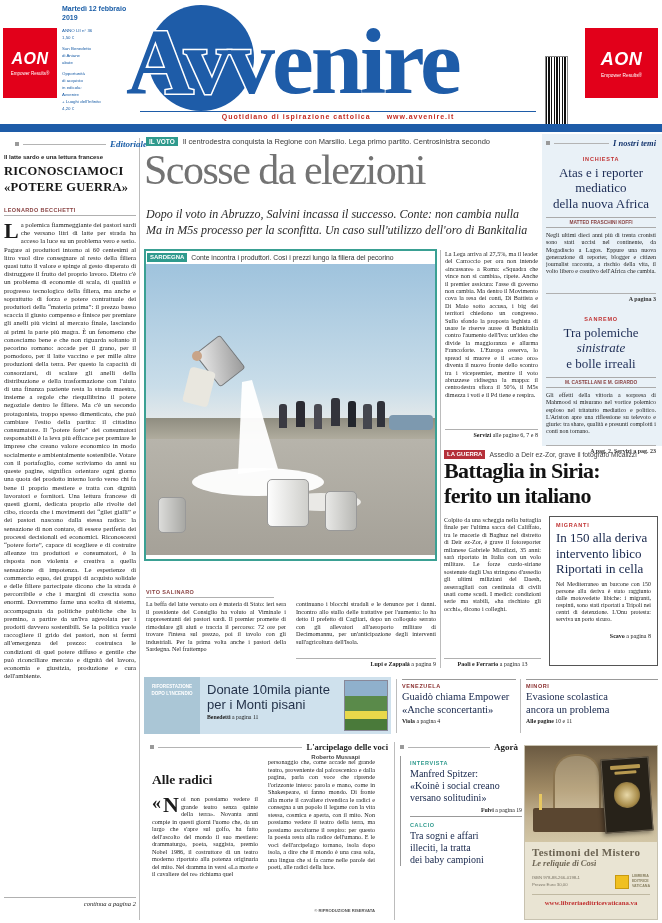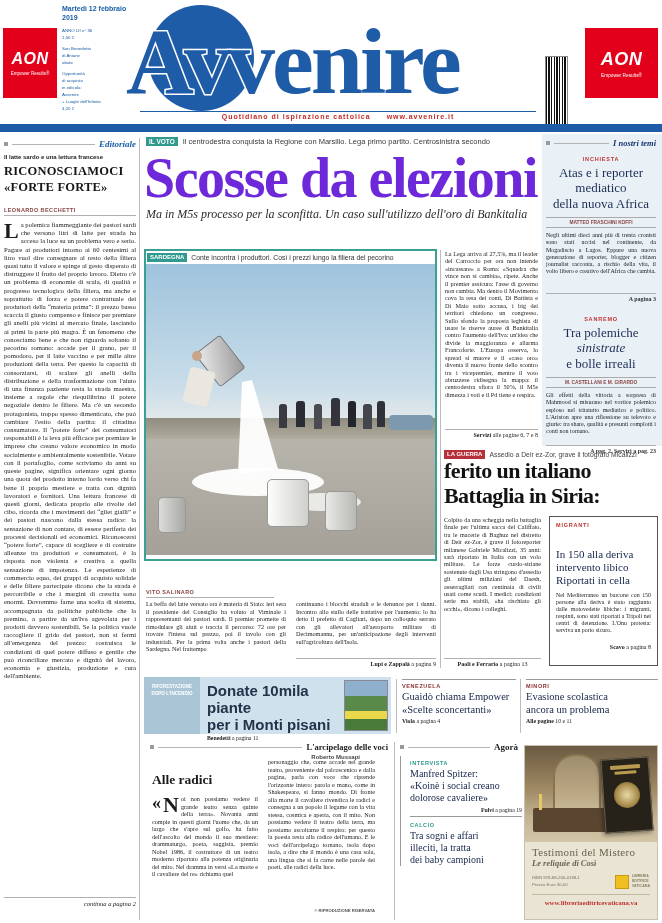--- a/index.html
+++ b/index.html
@@ -67,42 +67,43 @@
        font-size:7px;font-weight:bold;color:#c22a22;letter-spacing:1px">
     <span>Quotidiano di ispirazione cattolica</span>
     <span>www.avvenire.it</span>
   </div>
   <div class="abs" style="left:0;top:124px;width:662px;height:8px;background:#1e5ca8"></div>
 
   <div class="vrule" style="left:139px;top:138px;height:782px"></div>
   <div class="vrule" style="left:440px;top:250px;height:418px"></div>
   <div class="vrule" style="left:394px;top:742px;height:178px"></div>
 
-  <div class="abs secthead" style="left:4px;top:139px;width:132px">
+  <div class="abs secthead" style="left:15px;top:139px;width:132px">
     <span class="sq"></span>
     <span class="ln"></span>
     <span style="font-weight:bold;font-style:italic;font-size:9px;color:#1b5ea7">Editoriale</span>
   </div>
   <div class="abs sans" style="left:4px;top:154px;width:132px;font-size:6px;font-weight:bold;color:#222">Il latte sardo e una lettura francese</div>
   <div class="abs" style="left:4px;top:164px;width:132px;font-size:12.5px;font-weight:bold;color:#161616;line-height:1.25;letter-spacing:.2px">
     <div>RICONOSCIAMOCI</div>
-    <div>«FORTE FORTE»</div>
+    <div>«POTERE GUERRA»</div>
   </div>
   <div class="abs sans byrule" style="left:4px;top:207px;width:132px;font-size:5.5px;font-weight:bold;color:#8a4444;letter-spacing:.4px">LEONARDO BECCHETTI</div>
   <div class="abs just" style="left:4px;top:221px;width:132px;height:672px;font-size:6.7px;line-height:8.2px;overflow:hidden">
     <span class="dropcap">L</span><span>a polemica fiammeggiante dei pastori sardi che versano litri di latte per strada ha acceso la luce su un problema vero e serio. Pagare ai produttori intorno ai 60 centesimi al litro vuol dire consegnare al resto della filiera quasi tutto il valore e spinge al gesto disperato di distruggere il frutto del proprio lavoro. Dietro c'è un problema di economie di scala, di qualità e progresso tecnologico della filiera, ma anche e soprattutto di forza e potere contrattuale dei produttori della “materia prima”: il prezzo basso scaccia il giusto compenso e finisce per premiare gli anelli più vicini al mercato finale, lasciando ai primi la parte più magra. È un fenomeno che conosciamo bene e che non riguarda soltanto il pecorino romano: accade per il grano, per il pomodoro, per il latte vaccino e per mille altre produzioni della terra. Per questo la capacità di consorziarsi, di scalare gli anelli della distribuzione e della trasformazione con l'aiuto di una finanza paziente resta la strada maestra, insieme a regole che riequilibrino il potere negoziale dentro le filiere. Ma c'è un secondo protagonista, troppo spesso dimenticato, che può cambiare l'esito della partita: il cittadino consumatore. Il “potere forte” dei consumatori responsabili è la leva più efficace per premiare le imprese che creano valore economico in modo socialmente e ambientalmente sostenibile. Votare con il portafoglio, come scriviamo da anni su queste pagine, significa orientare ogni giorno una quota del prodotto interno lordo verso chi fa bene il proprio mestiere e tratta con dignità lavoratori e fornitori. Una lettura francese di questi giorni, dedicata proprio alle rivolte del cibo, ricorda che i movimenti dei “gilet gialli” e dei pastori nascono dalla stessa radice: la sensazione di non contare, di essere periferia dei processi decisionali ed economici. Riconoscersi “potere forte”, capace di scegliere e di costruire alleanze tra produttori e consumatori, è la risposta non violenta e creativa a quella sensazione di impotenza. Le esperienze di commercio equo, dei gruppi di acquisto solidale e delle filiere partecipate dicono che la strada è percorribile e che i margini di crescita sono enormi. Dovremmo farne una scelta di sistema, accompagnata da politiche pubbliche che la premino, a partire da un'Iva agevolata per i prodotti davvero sostenibili. Se la politica vuole raccogliere il grido dei pastori, non si fermi all'emergenza del prezzo: costruisca le condizioni di quel potere diffuso e gentile che può riconciliare mercato e dignità del lavoro, economia e giustizia, produzione e cura dell'ambiente.</span>
   </div>
   <div class="abs pgfoot" style="left:4px;top:897px;width:132px;font-size:6.5px;font-style:italic;color:#222">continua a pagina 2</div>
 
   <div class="abs" style="left:146px;top:137px;width:392px;display:flex;align-items:center;gap:5px">
     <span class="kicklabel" style="background:#2f9a8d;font-size:6.5px">IL VOTO</span>
     <span class="sans" style="font-size:7.5px;color:#3a3a3a">Il centrodestra conquista la Regione con Marsilio. Lega primo partito. Centrosinistra secondo</span>
   </div>
-  <div class="abs" style="left:144px;top:146px;width:394px;font-size:56px;font-weight:bold;color:#6d28d9;letter-spacing:-1.5px;white-space:nowrap">Scosse da elezioni</div>
+  <div class="abs" style="left:144px;top:146px;width:394px;font-size:42px;font-weight:normal;color:#737373;letter-spacing:-1.5px;white-space:nowrap">Scosse da elezioni</div>
   <div class="abs" style="left:146px;top:206px;width:390px;font-size:12px;font-style:italic;color:#2b2b2b;line-height:1.35">
+    <div>Dopo il voto in Abruzzo, Salvini incassa il successo. Conte: non cambia nulla</div>
     <div>Ma in M5s processo per la sconfitta. Un caso sull'utilizzo dell'oro di Bankitalia</div>
   </div>
 
   <div class="abs" style="left:144px;top:249px;width:289px;height:308px;border:2px solid #3aa093;background:#fff">
     <div style="display:flex;align-items:center;gap:4px;height:13px;padding:0 1px">
       <span class="kicklabel" style="background:#2f9a8d;font-size:6px">SARDEGNA</span>
       <span class="sans" style="font-size:6.8px;color:#333">Conte incontra i produttori. Così i prezzi lungo la filiera del pecorino</span>
     </div>
     <div style="position:relative;height:291px;overflow:hidden">
       <div class="abs" style="inset:0;background:linear-gradient(180deg,#9fc3dd 0%,#c9dde9 42%,#e4e9ea 54%,#d8d6cd 57%)"></div>
@@ -175,65 +176,65 @@
     <div class="sans" style="font-size:4.8px;font-weight:bold;color:#8a4444;border-top:1px solid #aaa;border-bottom:1px solid #aaa;padding:2px 0;margin:6px 0 4px">M. CASTELLANI E M. GIRARDO</div>
     <div class="just" style="font-size:6px;line-height:7.3px;height:50px;overflow:hidden;color:#222">Gli effetti della vittoria a sorpresa di Mahmood si misurano nel vortice polemico esploso nel tritatutto mediatico e politico. L'Ariston apre una riflessione su televoto e giurie: tra share, qualità e presunti complotti i conti non tornano.</div>
     <div class="pgfoot" style="font-size:6px;font-weight:bold;color:#333;margin-top:3px">A pag. 2. Servizi a pag. 23</div>
   </div>
 
   <div class="abs" style="left:444px;top:450px;width:214px;display:flex;align-items:center;gap:4px">
     <span class="kicklabel" style="background:#b5303a;font-size:6px">LA GUERRA</span>
     <span class="sans" style="font-size:6.8px;color:#444">Assedio a Deir ez-Zor, grave il fotografo Micalizzi</span>
   </div>
   <div class="abs" style="left:444px;top:459px;width:216px;font-size:22px;font-weight:bold;color:#131313;line-height:1.12;letter-spacing:-0.6px">
+    <div>Battaglia in Siria:</div>
     <div>ferito un italiano</div>
-    <div>Battaglia in Siria:</div>
   </div>
   <div class="abs just" style="left:444px;top:516px;width:97px;height:138px;font-size:6.2px;line-height:7.4px;overflow:hidden">Colpito da una scheggia nella battaglia finale per l'ultima sacca del Califfato, tra le macerie di Baghuz nel distretto di Deir ez-Zor, è grave il fotoreporter milanese Gabriele Micalizzi, 35 anni: sarà riportato in Italia con un volo militare. Le forze curdo-siriane sostenute dagli Usa stringono d'assedio gli ultimi miliziani del Daesh, asserragliati con centinaia di civili usati come scudi. I medici: condizioni serie ma stabili, «ha rischiato gli occhi», dicono i colleghi.</div>
   <div class="abs pgfoot" style="left:444px;top:658px;width:97px;font-size:6px;text-align:center">
     <span class="bd">Paoli e Ferrario</span><span> a pagina 13</span>
   </div>
 
   <div class="abs" style="left:549px;top:516px;width:109px;height:150px;border:1px solid #555;padding:5px 6px;box-sizing:border-box;background:#fff">
     <div class="sans" style="font-size:5.5px;font-weight:bold;color:#c03333;letter-spacing:.8px">MIGRANTI</div>
-    <div style="font-size:11px;color:#15254a;line-height:1.2;margin-top:20px">
+    <div style="font-size:13px;color:#15254a;line-height:1.2;margin-top:2px">
       <div>In 150 alla deriva</div>
       <div>intervento libico</div>
       <div>Riportati in cella</div>
     </div>
     <div class="just" style="font-size:5.9px;line-height:7.1px;height:50px;overflow:hidden;margin-top:4px">Nel Mediterraneo un barcone con 150 persone alla deriva è stato raggiunto dalle motovedette libiche: i migranti, respinti, sono stati riportati a Tripoli nei centri di detenzione. L'Onu protesta: serviva un porto sicuro.</div>
     <div style="font-size:6px;text-align:right;margin-top:2px">
       <span class="bd">Scavo</span><span> a pagina 8</span>
     </div>
   </div>
 
   <div class="abs" style="left:144px;top:677px;width:247px;height:57px;background:#cfe1ed;display:flex;align-items:stretch">
     <div class="sans" style="width:56px;background:#aac6d6;color:#fff;font-weight:bold;font-size:4.6px;line-height:1.5;padding-top:7px;text-align:center">
       <div>RIFORESTAZIONE</div>
       <div>DOPO L'INCENDIO</div>
     </div>
     <div style="flex:1;padding:6px 4px 0 7px">
-      <div class="sans" style="font-size:15px;font-weight:bold;color:#24324a;line-height:1.12">
+      <div class="sans" style="font-size:13px;font-weight:normal;color:#24324a;line-height:1.12">
         <div>Donate 10mila piante</div>
         <div>per i Monti pisani</div>
       </div>
       <div style="font-size:5.8px;margin-top:2px">
         <span class="bd">Benedetti</span><span> a pagina 11</span>
       </div>
     </div>
     <div style="width:42px;height:49px;align-self:center;margin-right:3px;border:1px solid #889;
          background:linear-gradient(180deg,#8fb0cc 0 30%,#5a8a4a 30% 62%,#e8d84a 62% 78%,#4a7a3a 78%)"></div>
   </div>
 
   <div class="vrule" style="left:396px;top:679px;height:54px"></div>
   <div class="abs" style="left:402px;top:679px;width:114px;border-top:1px solid #999;padding-top:3px">
     <div class="sans" style="font-size:5.5px;font-weight:bold;color:#8a2f2f;letter-spacing:.6px">VENEZUELA</div>
     <div style="font-size:10.5px;color:#15254a;line-height:1.2;margin-top:2px">
       <div>Guaidò chiama Empower</div>
-      <div>«Scelte sconcertanti»</div>
+      <div>«Anche sconcertanti»</div>
     </div>
     <div style="font-size:5.8px;margin-top:2px">
       <span class="bd">Viola</span><span> a pagina 4</span>
     </div>
   </div>
 
   <div class="vrule" style="left:520px;top:679px;height:54px"></div>
   <div class="abs" style="left:150px;top:742px;width:238px">
     <div class="secthead">
       <span class="sq"></span>
@@ -267,21 +268,21 @@
     <span class="ln"></span>
     <span style="font-weight:bold;font-size:9px;color:#222">Agorà</span>
   </div>
   <div class="abs" style="left:400px;top:756px;width:112px;border-left:1px solid #999;padding-left:9px">
 
     <div style="padding-top:4px">
       <div class="sans" style="font-size:5.5px;font-weight:bold;color:#2f9a8d;letter-spacing:.6px">INTERVISTA</div>
       <div style="font-size:10px;color:#15254a;line-height:1.22;margin-top:2px">
         <div>Manfred Spitzer:</div>
         <div>«Koinè i social creano</div>
-        <div>dolorose cavaliere»</div>
+        <div>versano solitudini»</div>
       </div>
       <div style="font-size:5.8px;text-align:right;border-bottom:1px solid #999;padding-bottom:3px;margin-top:2px">
         <span class="bd">Fulvi</span><span> a pagina 19</span>
       </div>
     </div>
 
 
     <div style="padding-top:5px">
       <div class="sans" style="font-size:5.5px;font-weight:bold;color:#2f9a8d;letter-spacing:.6px">CALCIO</div>
       <div style="font-size:10px;color:#15254a;line-height:1.22;margin-top:2px">
@@ -300,21 +301,21 @@
       <div class="abs" style="left:8px;top:62px;width:88px;height:24px;background:#5a4630;border-radius:2px"></div>
       <div class="abs" style="left:14px;top:48px;width:3px;height:16px;background:#e8c860"></div>
       <div class="abs" style="left:84px;top:48px;width:3px;height:16px;background:#e8c860"></div>
       <div class="abs" style="right:6px;top:12px;width:46px;height:72px;background:#272219;border:1px solid #6a6050;transform:rotate(-4deg);box-shadow:-2px 2px 4px rgba(0,0,0,.4)">
         <div style="margin:6px auto 0;width:30px;height:4px;background:#b89a50;border-radius:1px"></div>
         <div style="margin:2px auto 0;width:22px;height:3px;background:#b89a50;border-radius:1px"></div>
         <div style="margin:8px auto 0;width:26px;height:26px;border-radius:50%;background:radial-gradient(circle,#e8d8a8 0%,#a88c4a 60%,#3a3326 100%)"></div>
       </div>
     </div>
     <div style="padding:4px 7px 0">
-      <div style="font-size:11px;font-weight:normal;color:#6b6352;letter-spacing:.3px">Testimoni del Mistero</div>
+      <div style="font-size:11px;font-weight:bold;color:#6b6352;letter-spacing:.3px">Testimoni del Mistero</div>
       <div style="font-size:8.5px;font-weight:bold;font-style:italic;color:#6b6352">Le reliquie di Così</div>
       <div style="display:flex;justify-content:space-between;align-items:center;margin-top:6px">
         <div class="sans" style="font-size:4.3px;color:#7a7466;line-height:1.5">
           <div>ISBN 978-88-266-0198-1</div>
           <div>Prezzo Euro 30,00</div>
         </div>
         <div style="display:flex;align-items:center;gap:3px">
           <div style="width:12px;height:12px;background:#f0c020;border:1px solid #c89a10"></div>
           <div class="sans" style="font-size:3.6px;font-weight:bold;color:#8a8263;line-height:1.4">
             <div>LIBRERIA</div>

